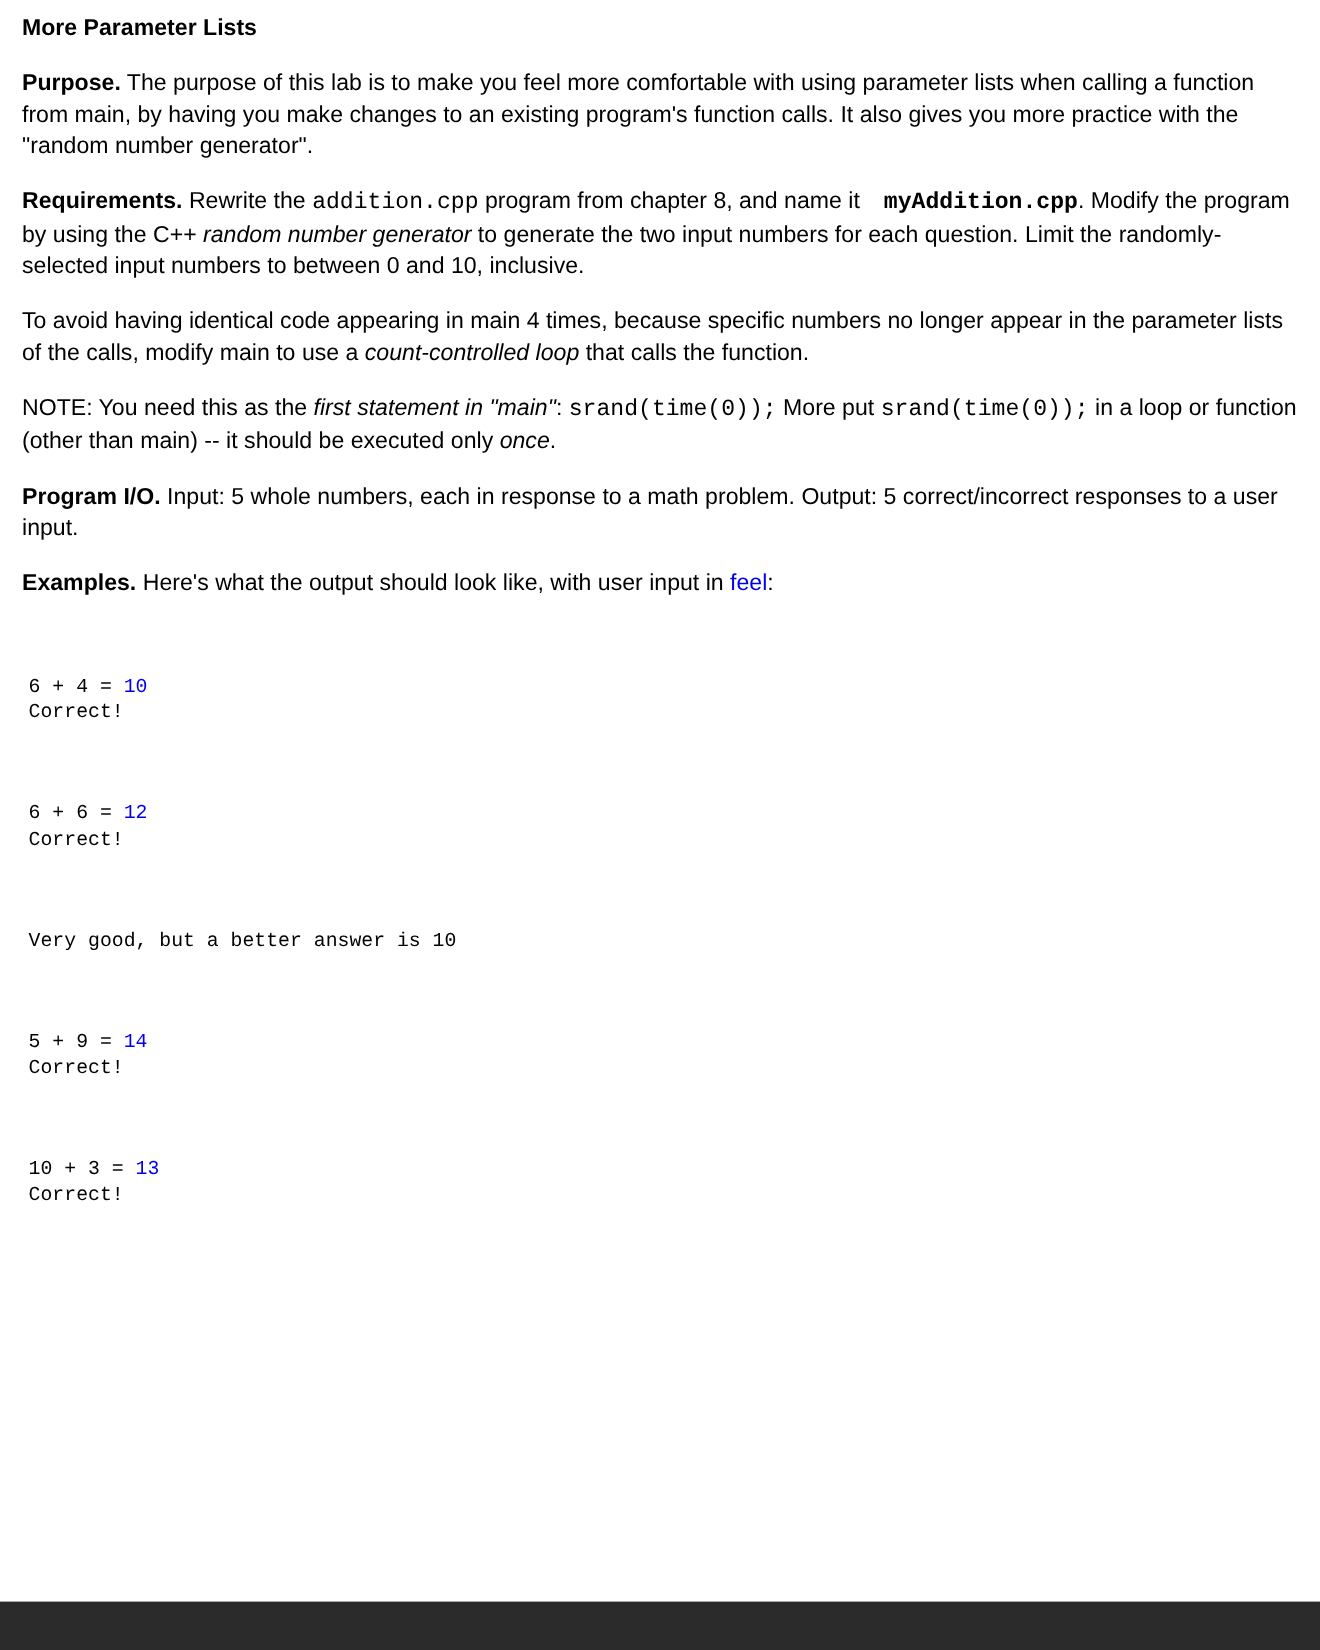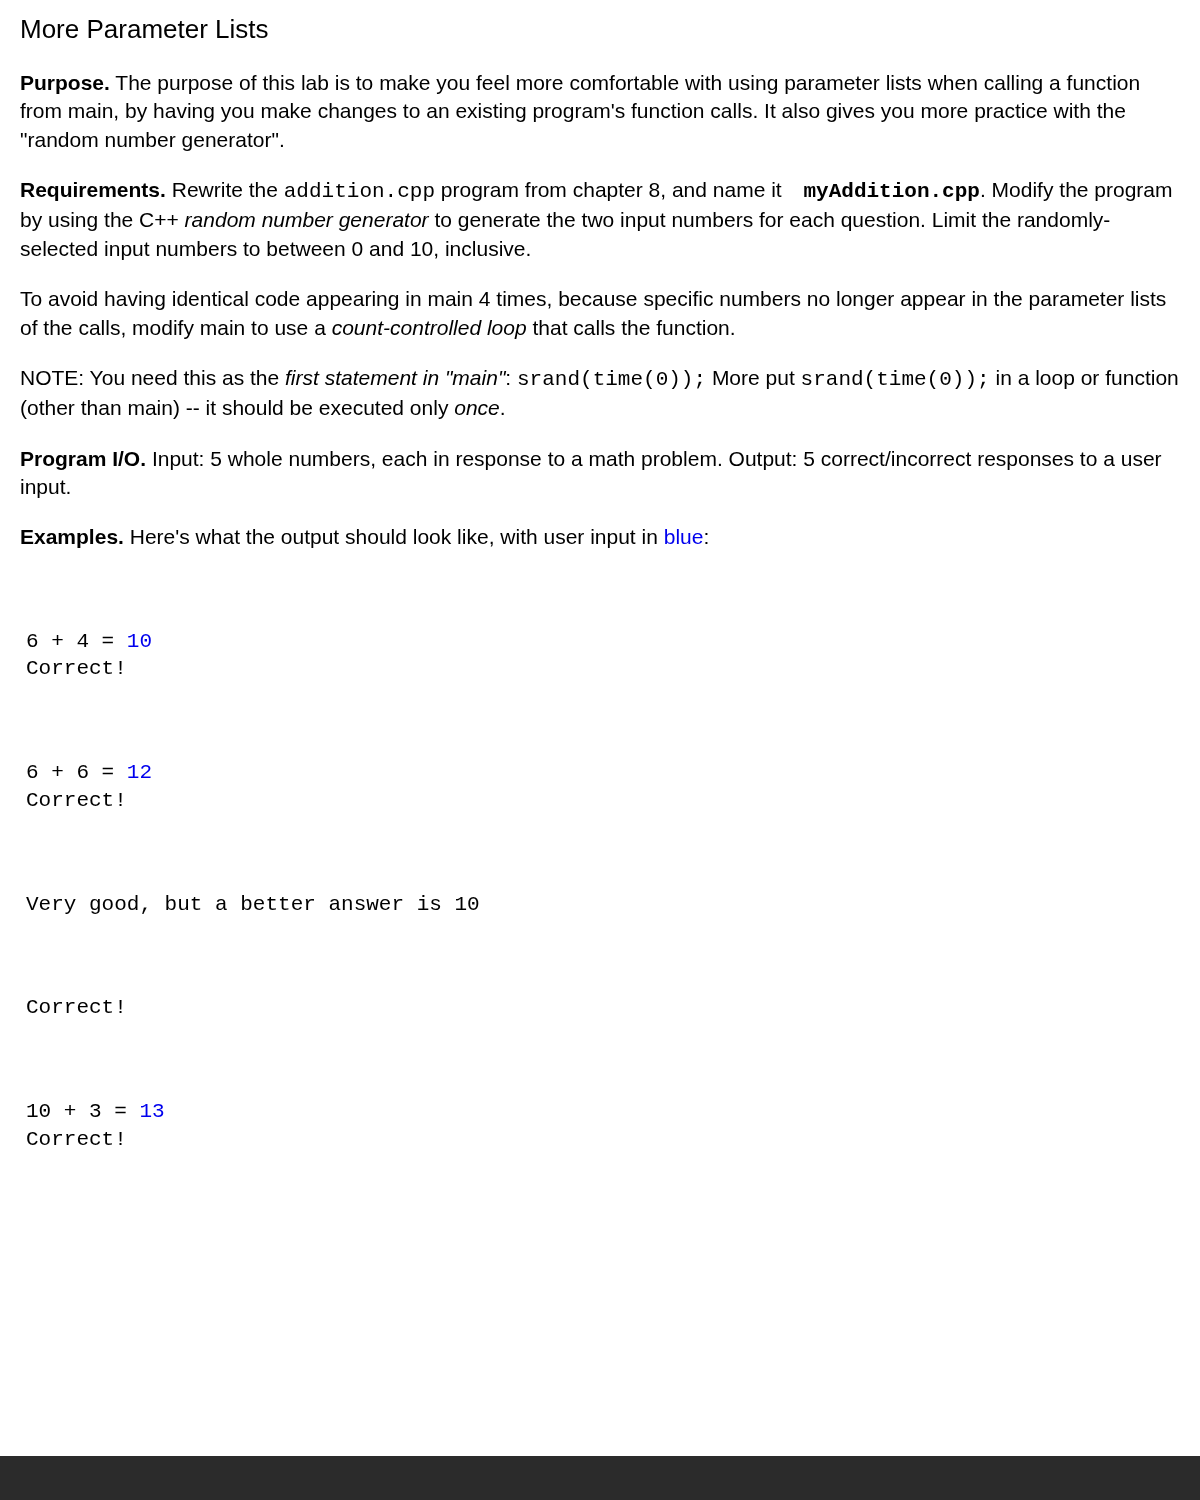--- a/index.html
+++ b/index.html
@@ -12,22 +12,22 @@
       font-size: 21px;
       line-height: 1.35;
       background: #ffffff;
       color: #000000;
       padding: 12px 20px 0 20px;
       width: 1200px;
       min-height: 1500px;
       position: relative;
     }
     h1 {
-      font-size: 26px;
-      font-weight: normal;
+      font-size: 21px;
+      font-weight: bold;
       margin-bottom: 22px;
     }
     p {
       margin-bottom: 22px;
     }
     .bold {
       font-weight: bold;
     }
     .italic {
       font-style: italic;
@@ -41,21 +41,21 @@
     .mono-bold {
       font-family: "Courier New", Courier, monospace;
       font-weight: bold;
       padding-left: 16px;
     }
     .blue {
       color: #0000ee;
     }
     .example-block {
       font-family: "Courier New", Courier, monospace;
-      font-size: 21px;
+      font-size: 18px;
       line-height: 1.3;
       margin-left: 6px;
       white-space: pre;
     }
     .example-group {
       margin-bottom: 22px;
     }
     .example-line {
       display: block;
     }
@@ -88,24 +88,24 @@
 <p>
   <span>NOTE: You need this as the </span><span class="italic">first statement in "main"</span><span>: </span><span class="mono">srand(time(0));</span><span> More put </span><span class="mono">srand(time(0));</span><span> in a loop or function (other than main) -- it should be executed only </span><span class="italic">once</span><span>.</span>
 </p>
 
 <p>
   <span class="bold">Program I/O.</span>
   <span class="underline">Input</span><span>: 5 whole numbers, each in response to a math problem.  </span><span class="underline">Output</span><span>:  5 correct/incorrect responses to a user input.</span>
 </p>
 
 <p>
-  <span class="bold">Examples.</span><span> Here's what the output should look like, with user input in </span><span class="blue">blue</span><span>:</span>
+  <span class="bold">Examples.</span><span> Here's what the output should look like, with user input in </span><span class="blue">feel</span><span>:</span>
 </p>
 
 <div class="example-block">
   <div class="example-group"><span class="example-line"><span>6 + 4 = </span><span class="blue">10</span></span><span class="example-line">Correct!</span></div>
   <div class="example-group"><span class="example-line"><span>6 + 6 = </span><span class="blue">12</span></span><span class="example-line">Correct!</span></div>
   <div class="example-group"><span class="example-line">Very good, but a better answer is 10</span></div>
-  <div class="example-group"><span class="example-line">Correct!</span></div>
+  <div class="example-group"><span class="example-line"><span>5 + 9 = </span><span class="blue">14</span></span><span class="example-line">Correct!</span></div>
   <div class="example-group"><span class="example-line"><span>10 + 3 = </span><span class="blue">13</span></span><span class="example-line">Correct!</span></div>
 </div>
 
 <div class="footer-bar"></div>
 
 </body></html>

